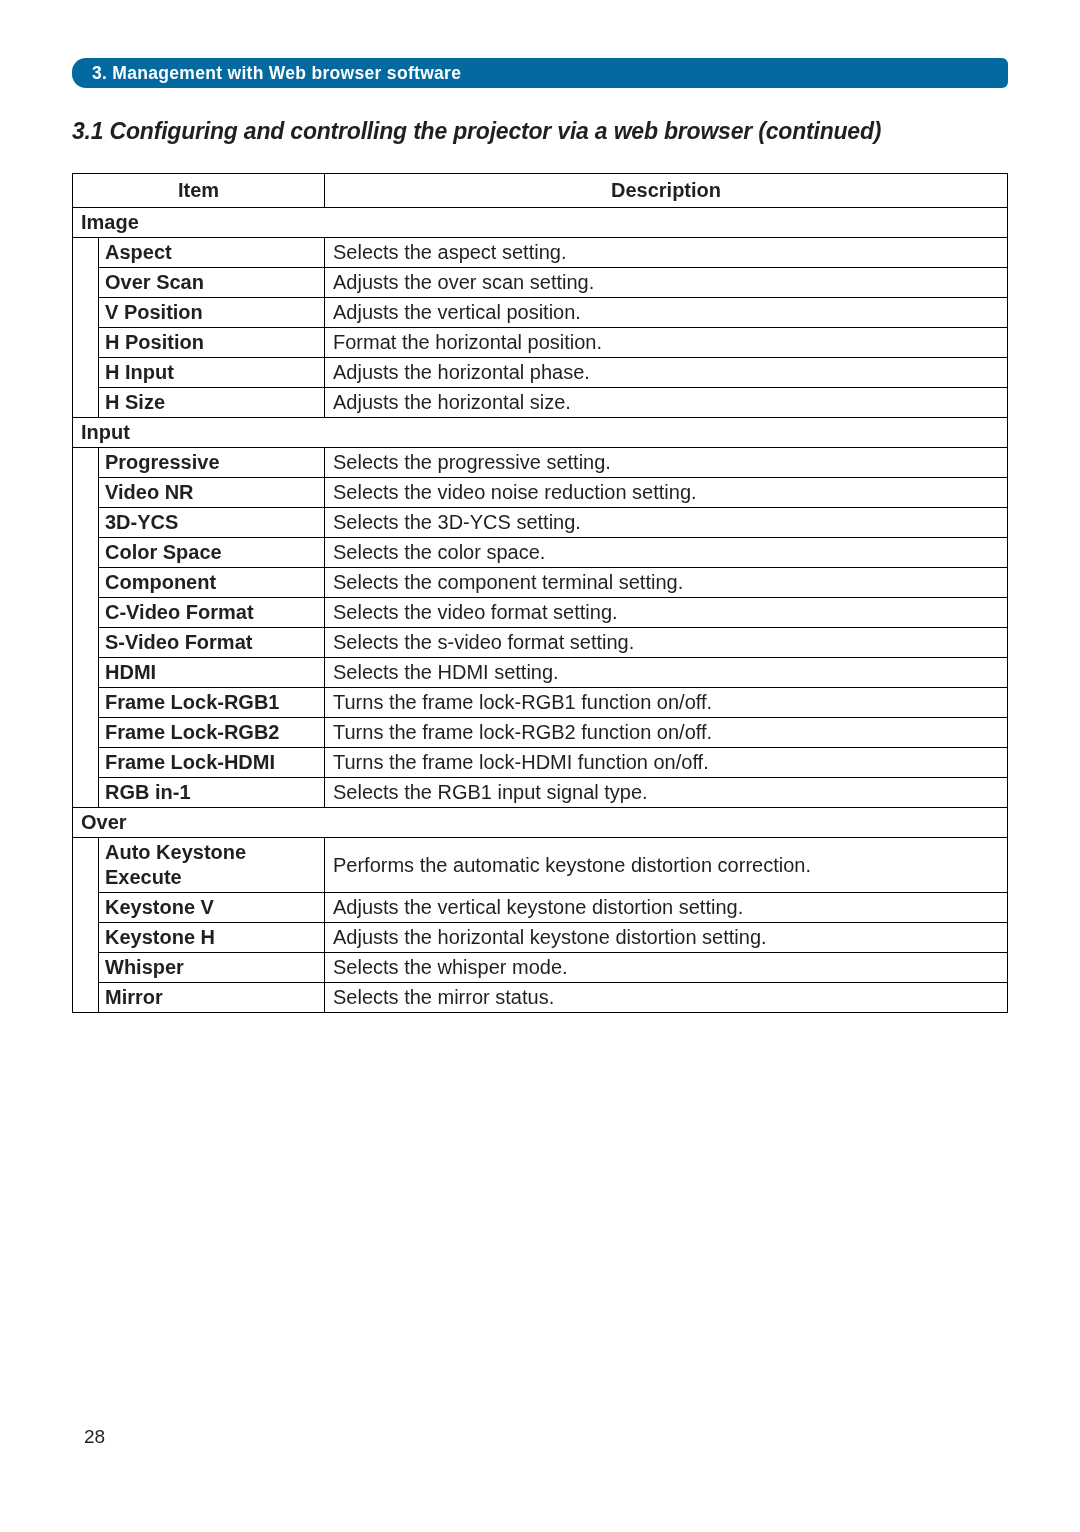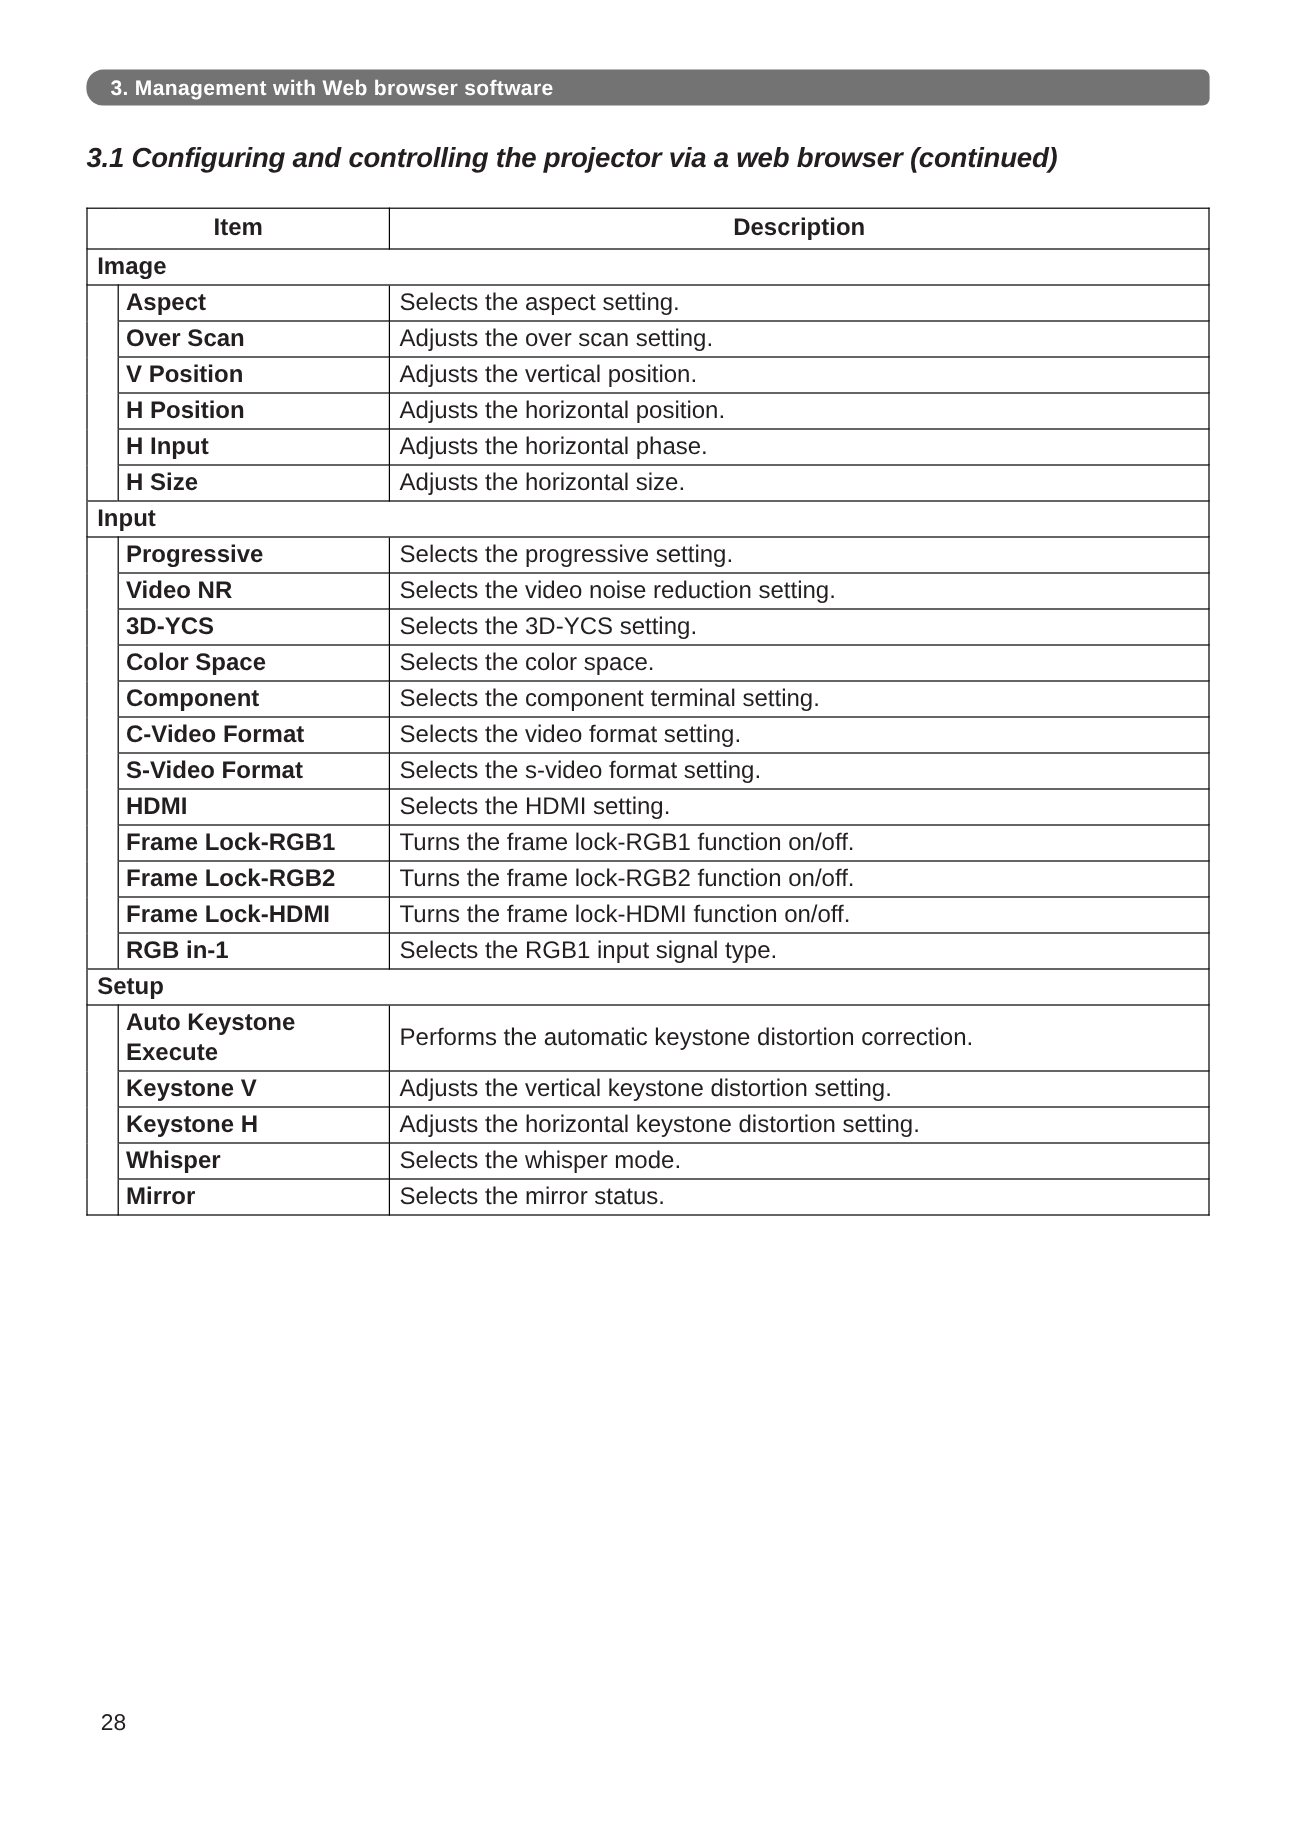--- a/index.html
+++ b/index.html
@@ -1,19 +1,19 @@
 <!DOCTYPE html>
 <html><head>
 <meta charset="utf-8">
 <style>
   * { box-sizing: border-box; margin: 0; padding: 0; }
   html, body { width: 1080px; height: 1532px; background: #fff; font-family: Arial, Helvetica, sans-serif; color: #231f20; }
   .page { padding: 58px 72px 0 72px; position: relative; height: 100%; }
   .chapter-bar {
-    background: #737373;
+    background: #0369a1;
     border-radius: 14px 6px 6px 14px;
     height: 30px;
     display: flex;
     align-items: center;
     padding-left: 20px;
     margin-bottom: 30px;
   }
   .chapter-bar span {
     color: #fff;
     font-size: 17.5px;
@@ -113,21 +113,21 @@
           <td class="desc">Adjusts the over scan setting.</td>
         </tr>
         <tr>
           <td class="indent-cell"></td>
           <td class="item">V Position</td>
           <td class="desc">Adjusts the vertical position.</td>
         </tr>
         <tr>
           <td class="indent-cell"></td>
           <td class="item">H Position</td>
-          <td class="desc">Adjusts the horizontal position.</td>
+          <td class="desc">Format the horizontal position.</td>
         </tr>
         <tr>
           <td class="indent-cell"></td>
           <td class="item">H Input</td>
           <td class="desc">Adjusts the horizontal phase.</td>
         </tr>
         <tr>
           <td class="indent-cell"></td>
           <td class="item">H Size</td>
           <td class="desc">Adjusts the horizontal size.</td>
@@ -190,21 +190,21 @@
           <td class="indent-cell"></td>
           <td class="item">Frame Lock-HDMI</td>
           <td class="desc">Turns the frame lock-HDMI function on/off.</td>
         </tr>
         <tr>
           <td class="indent-cell"></td>
           <td class="item">RGB in-1</td>
           <td class="desc">Selects the RGB1 input signal type.</td>
         </tr>
         <tr>
-          <td colspan="2" class="cat">Setup</td>
+          <td colspan="2" class="cat">Over</td>
           <td class="cat-blank"></td>
         </tr>
         <tr>
           <td class="indent-cell" style="border-top: 1.5px solid rgb(0, 0, 0);"></td>
           <td class="item">Auto Keystone Execute</td>
           <td class="desc">Performs the automatic keystone distortion correction.</td>
         </tr>
         <tr>
           <td class="indent-cell"></td>
           <td class="item">Keystone V</td>

